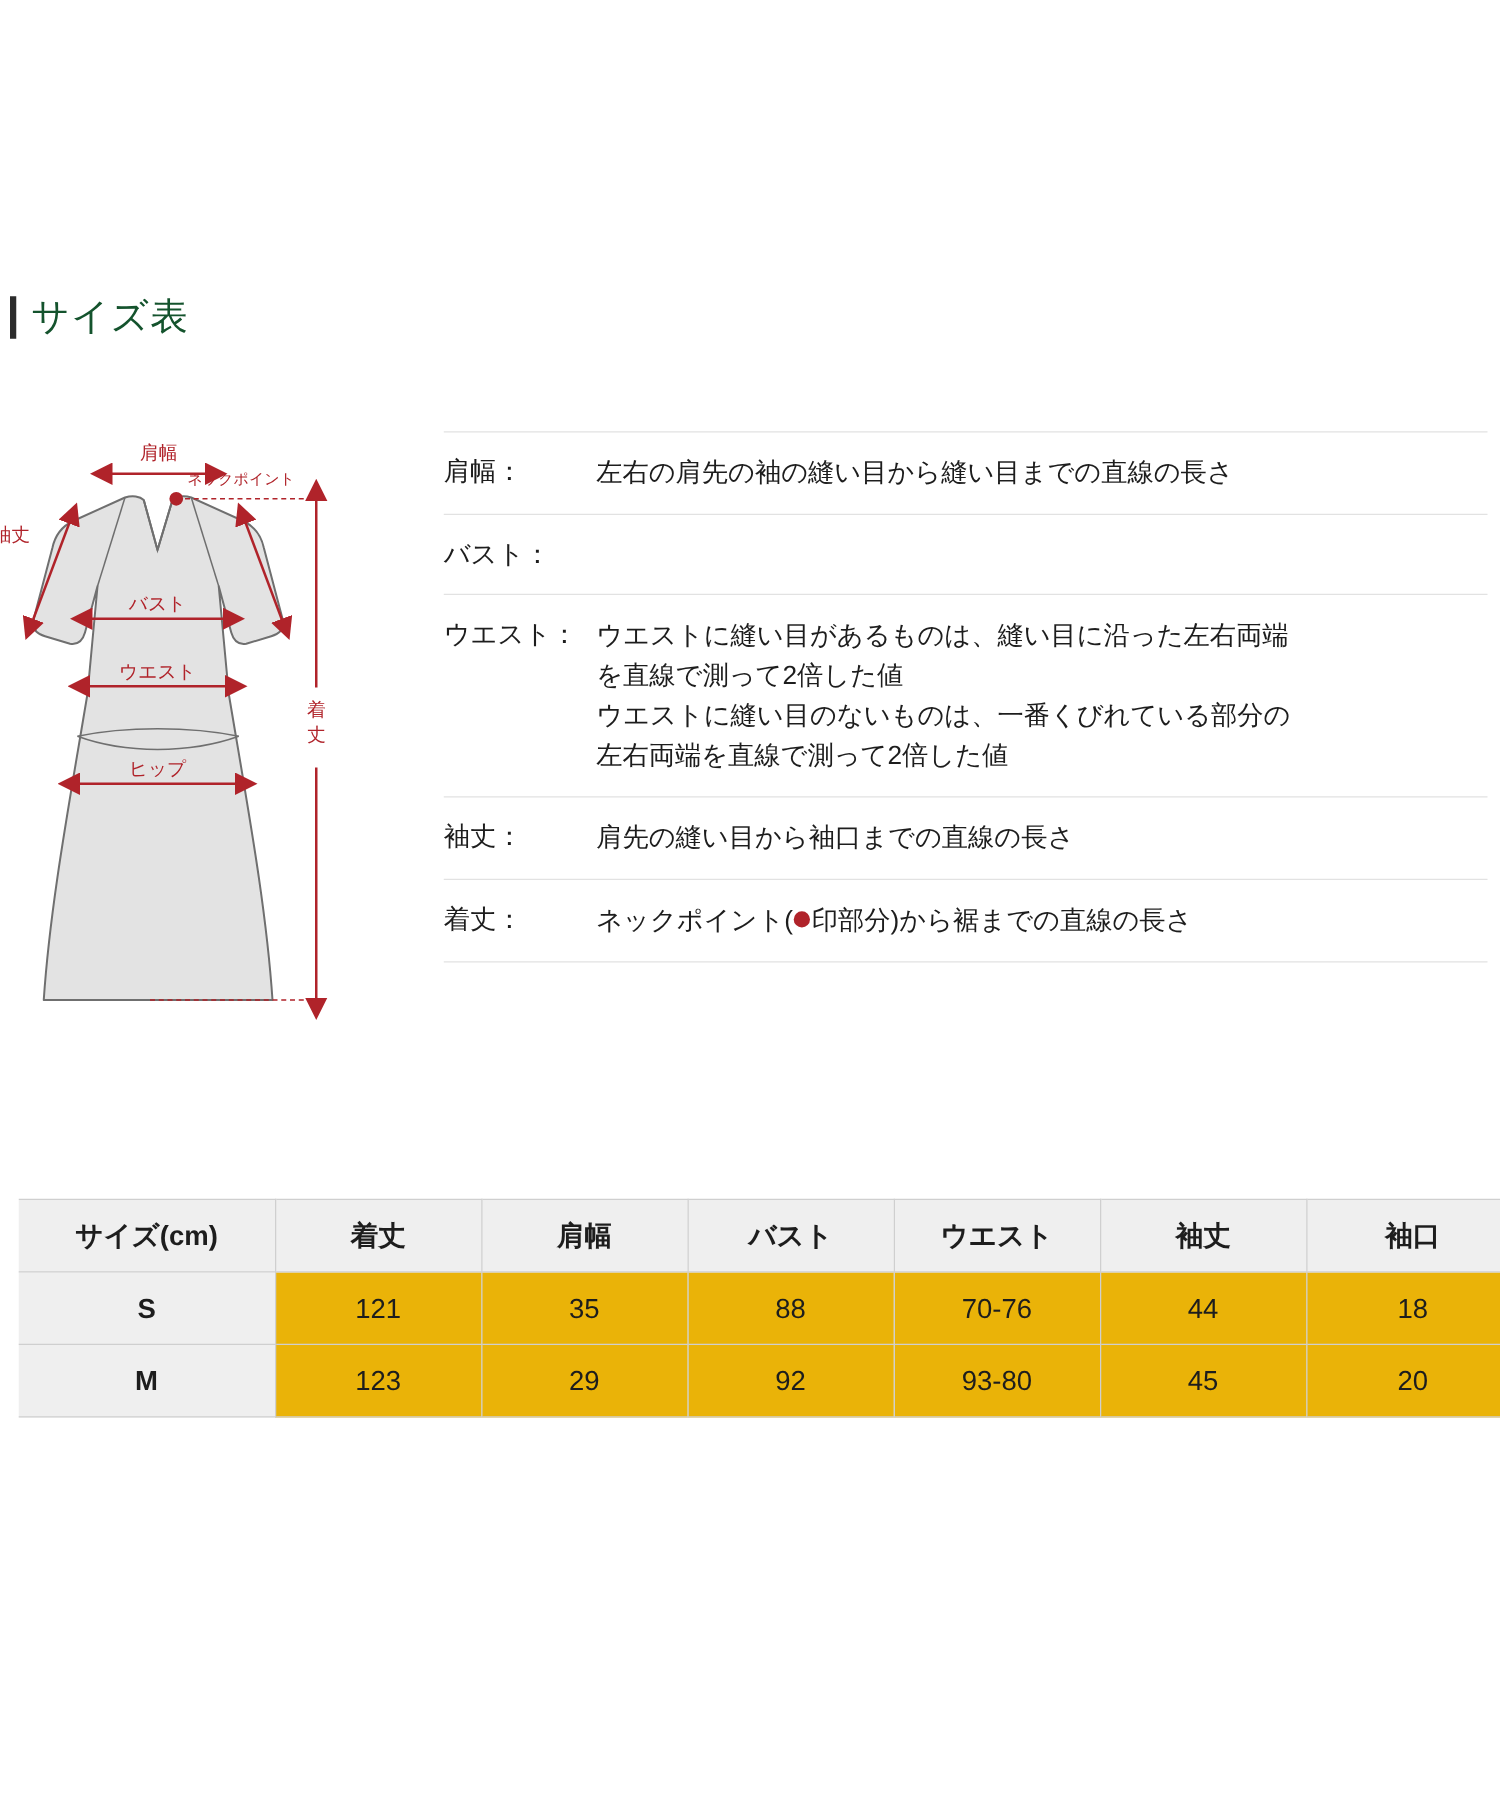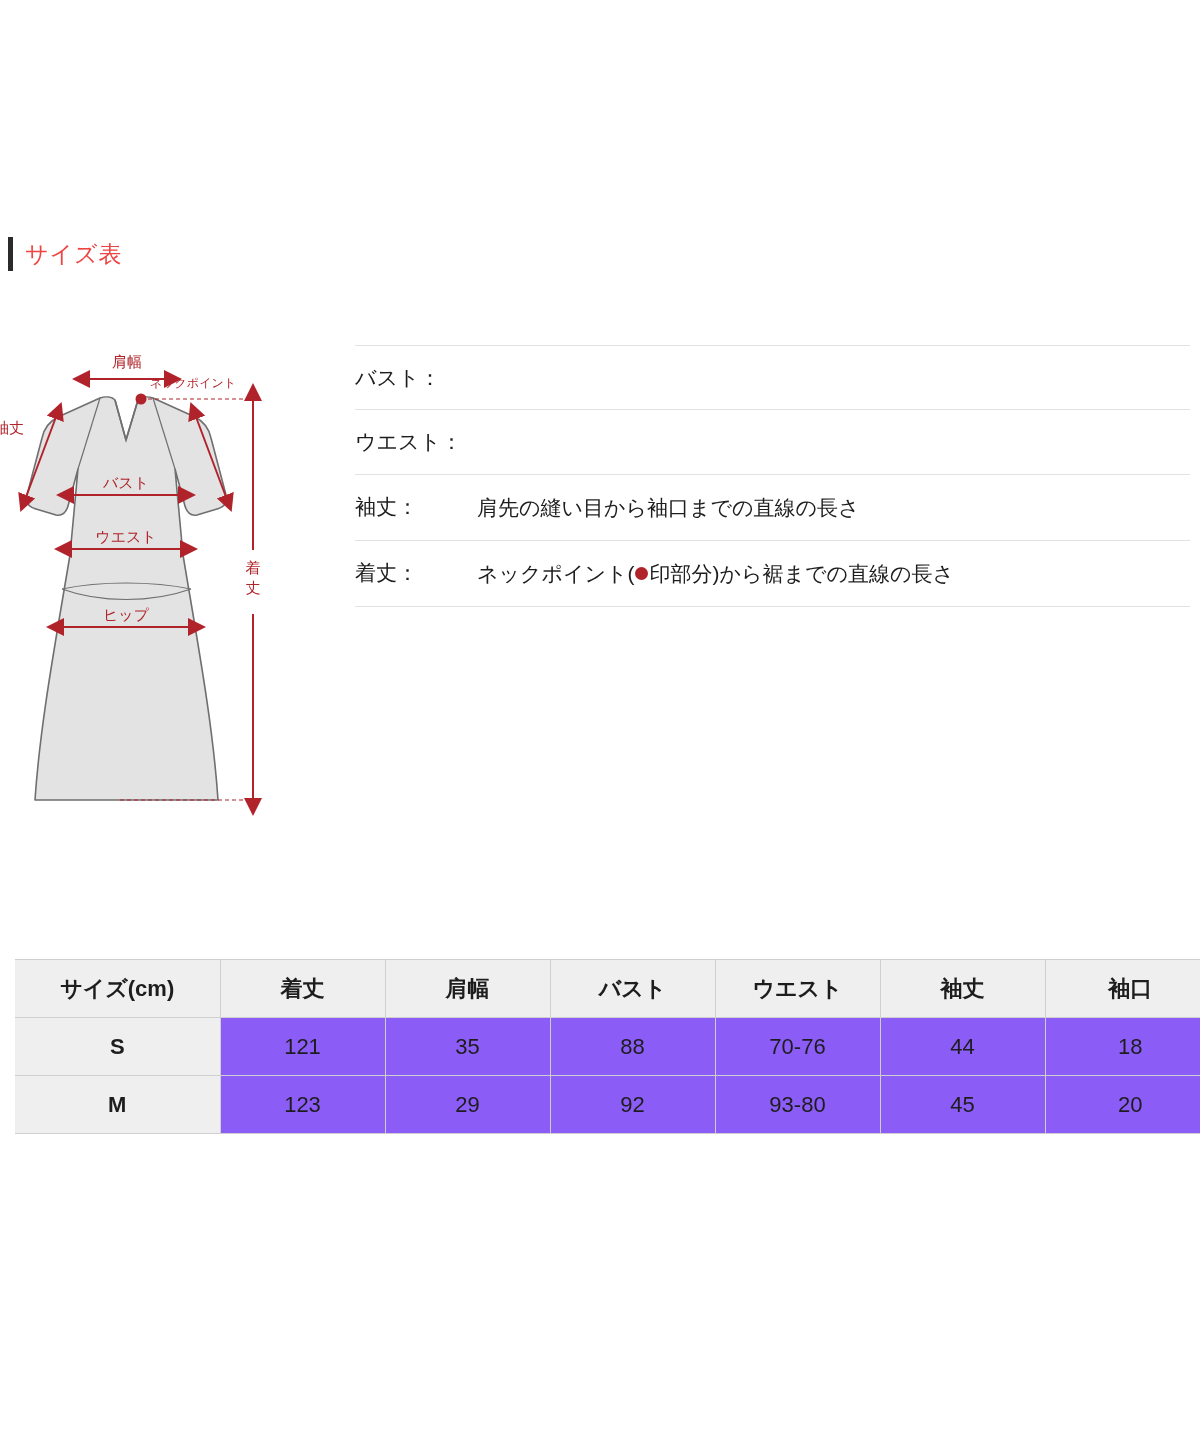--- a/index.html
+++ b/index.html
@@ -28,23 +28,23 @@
     align-items: center;
     gap: 12px;
   }
   .section-heading .bar {
     width: 5px;
     height: 34px;
     background: #2b2b2b;
     display: inline-block;
   }
   .section-heading .title {
-    font-size: 23px;
+    font-size: 30px;
     letter-spacing: 1px;
-    color: #ef4444;
+    color: #14532d;
     line-height: 1;
   }
 
   
   .diagram {
     position: absolute;
     left: 0px;
     top: 345px;
     width: 345px;
     height: 500px;
@@ -106,21 +106,21 @@
   }
   .size-table thead th {
     background: #efefef;
     font-weight: bold;
     font-size: 22px;
   }
   .size-table tbody td:first-child {
     background: #efefef;
     font-weight: bold;
   }
-  .size-table tbody td { background: #8b5cf6; font-weight: normal; }
+  .size-table tbody td { background: #eab308; font-weight: normal; }
   .size-table col.c0 { width: 205px; }
   .size-table col.c1 { width: 165px; }
   .size-table col.c2 { width: 165px; }
   .size-table col.c3 { width: 165px; }
   .size-table col.c4 { width: 165px; }
   .size-table col.c5 { width: 165px; }
   .size-table col.c6 { width: 170px; }
   
   .size-table tr > *:first-child { border-left: none; }
   .size-table tr > *:last-child { border-right: none; }
@@ -221,27 +221,39 @@
         <line x1="120" y1="455" x2="253" y2="455" stroke="#b0232a" stroke-width="1.2" stroke-dasharray="4 3"></line>
         <rect x="238" y="205" width="30" height="64" fill="#ffffff"></rect>
         <text x="253" y="228" fill="#b0232a" font-size="15" text-anchor="middle" font-family="'Liberation Sans',sans-serif">着</text>
         <text x="253" y="248" fill="#b0232a" font-size="15" text-anchor="middle" font-family="'Liberation Sans',sans-serif">丈</text>
       </g>
     </svg>
   </div>
 
   <div class="deflist">
 
+    <div class="def-row">
+      <div class="def-term">肩幅：</div>
+      <div class="def-desc">
+        <span class="line">左右の肩先の袖の縫い目から縫い目までの直線の長さ</span>
+      </div>
+    </div>
 
     <div class="def-row">
       <div class="def-term">バスト：</div>
     </div>
 
     <div class="def-row">
       <div class="def-term">ウエスト：</div>
+      <div class="def-desc">
+        <span class="line">ウエストに縫い目があるものは、縫い目に沿った左右両端</span>
+        <span class="line">を直線で測って2倍した値</span>
+        <span class="line">ウエストに縫い目のないものは、一番くびれている部分の</span>
+        <span class="line">左右両端を直線で測って2倍した値</span>
+      </div>
     </div>
 
 
     <div class="def-row">
       <div class="def-term">袖丈：</div>
       <div class="def-desc">
         <span class="line">肩先の縫い目から袖口までの直線の長さ</span>
       </div>
     </div>
 

